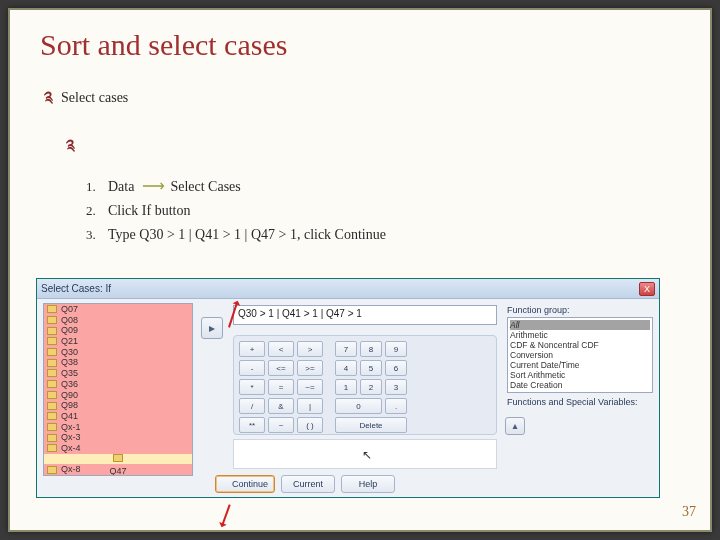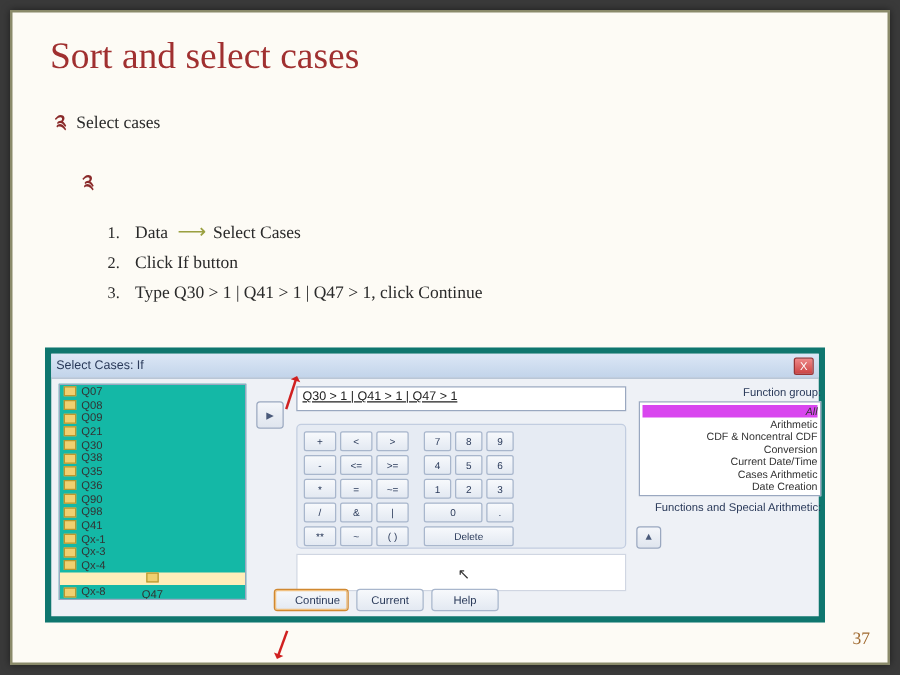--- a/index.html
+++ b/index.html
@@ -38,21 +38,21 @@
     bottom: 10px; right: 14px;
     color: #a06a30; font-size: 14px; margin-left: 36px;
   }
 
   
   .shot {
     position: absolute;
     left: 36px; top: 278px;
     width: 624px; height: 220px;
     background: #eef1f6;
-    border: 5px solid #0f766e;
+    border: 1px solid #0f766e;
     font-family: Tahoma, Arial, sans-serif;
   }
   .shot-titlebar {
     height: 20px;
     background: linear-gradient(#dce7f6, #c2d4ea);
     border-bottom: 1px solid #a8b8cc;
     display: flex; align-items: center;
     padding: 0 4px;
     font-size: 10px; color: #2a3a5a;
   }
@@ -62,21 +62,21 @@
     background: linear-gradient(#e88,#c44);
     border: 1px solid #933;
     border-radius: 2px;
     color: #fff; font-size: 9px; line-height: 12px; text-align: center;
   }
   .shot-body { position: absolute; top: 20px; bottom: 0; left: 0; right: 0; }
   .var-list {
     position: absolute;
     left: 6px; top: 4px;
     width: 150px; height: 173px;
-    background: #14b8a6; border: 1px solid #9aa8c0;
+    background: #fca5a5; border: 1px solid #9aa8c0;
     overflow: hidden;
     font-size: 9px; color: #333;
   }
   .var-item { display: flex; align-items: center; gap: 4px; padding: 0 3px; height: 10.7px; line-height: 10.7px; white-space: nowrap; }
   .var-icon { width: 10px; height: 8px; background: #f0d070; border: 1px solid #b89830; flex-shrink: 0; }
   .var-item.sel { background: #ffeeba; flex-direction: column; }
 
   .move-btn {
     position: absolute;
     left: 164px; top: 18px;
@@ -86,21 +86,21 @@
     border-radius: 3px;
     display: flex; align-items: center; justify-content: center;
     color: #4a5a7a; font-size: 12px;
   }
 
   .expr-box {
     position: absolute;
     left: 196px; top: 6px;
     width: 264px; height: 20px;
     background: #fff; border: 1px solid #9aa8c0;
-    font-size: 10px; padding: 2px 4px; color: #222; text-decoration: underline;
+    font-size: 10px; padding: 2px 4px; color: #222;
   }
 
   .keypad {
     position: absolute;
     left: 196px; top: 36px;
     width: 264px; height: 100px;
     background: #e6ebf3; border: 1px solid #c2cde0;
     border-radius: 4px; padding: 5px;
     display: grid;
     grid-template-columns: repeat(3, 26px) 6px repeat(3, 22px);
@@ -115,30 +115,30 @@
     border-radius: 2px;
     font-size: 8px; color: #2a3a5a;
     display: flex; align-items: center; justify-content: center;
   }
   .kp-wide { grid-column: span 2; }
   .kp-del { grid-column: 5 / span 3; }
 
   .func-panel {
     position: absolute;
     left: 470px; top: 6px;
-    width: 146px; height: 136px; text-align: right;
+    width: 146px; height: 136px;
   }
   .func-label { font-size: 9px; color: #2a3a5a; margin-bottom: 2px; }
   .func-list {
     background: #fff; border: 1px solid #9aa8c0;
     height: 76px; overflow: hidden;
     font-size: 8.5px; color: #333; padding: 2px;
   }
   .func-list div { height: 10px; line-height: 10px; white-space: nowrap; }
-  .func-list .sel { background: #d946ef; font-style: italic; }
+  .func-list .sel { background: #a3a3a3; font-style: italic; }
   .func-label2 { font-size: 9px; color: #2a3a5a; margin-top: 4px; }
 
   .up-btn {
     position: absolute;
     left: 468px; top: 118px;
     width: 20px; height: 18px;
     background: linear-gradient(#f4f6fa,#dfe5ee);
     border: 1px solid #9aa8c0;
     border-radius: 3px;
     color: #4a5a7a; font-size: 10px; text-align: center; line-height: 16px;
@@ -335,24 +335,24 @@
       </div>
 
     <div class="func-panel">
       <div class="func-label">Function group:</div>
       <div class="func-list" id="func-list">
           <div class="sel">All</div>
           <div>Arithmetic</div>
           <div>CDF &amp; Noncentral CDF</div>
           <div>Conversion</div>
           <div>Current Date/Time</div>
-          <div>Cases Arithmetic</div>
+          <div>Sort Arithmetic</div>
           <div>Date Creation</div>
         </div>
-      <div class="func-label2">Functions and Special Arithmetic:</div>
+      <div class="func-label2">Functions and Special Variables:</div>
     </div>
 
     <div class="up-btn">▴</div>
 
     <div class="cursor-area">
       <span class="cursor-icon">↖</span>
     </div>
 
     <div class="btn-row">
       <div class="dlg-btn primary">Continue</div>

